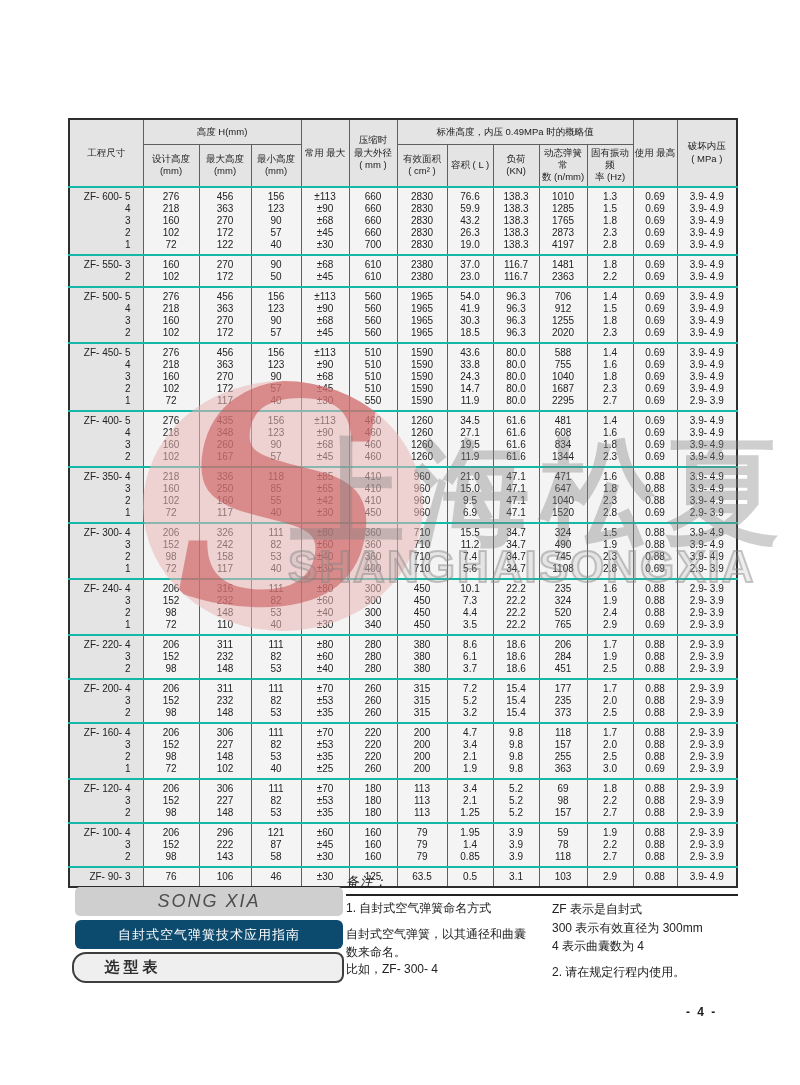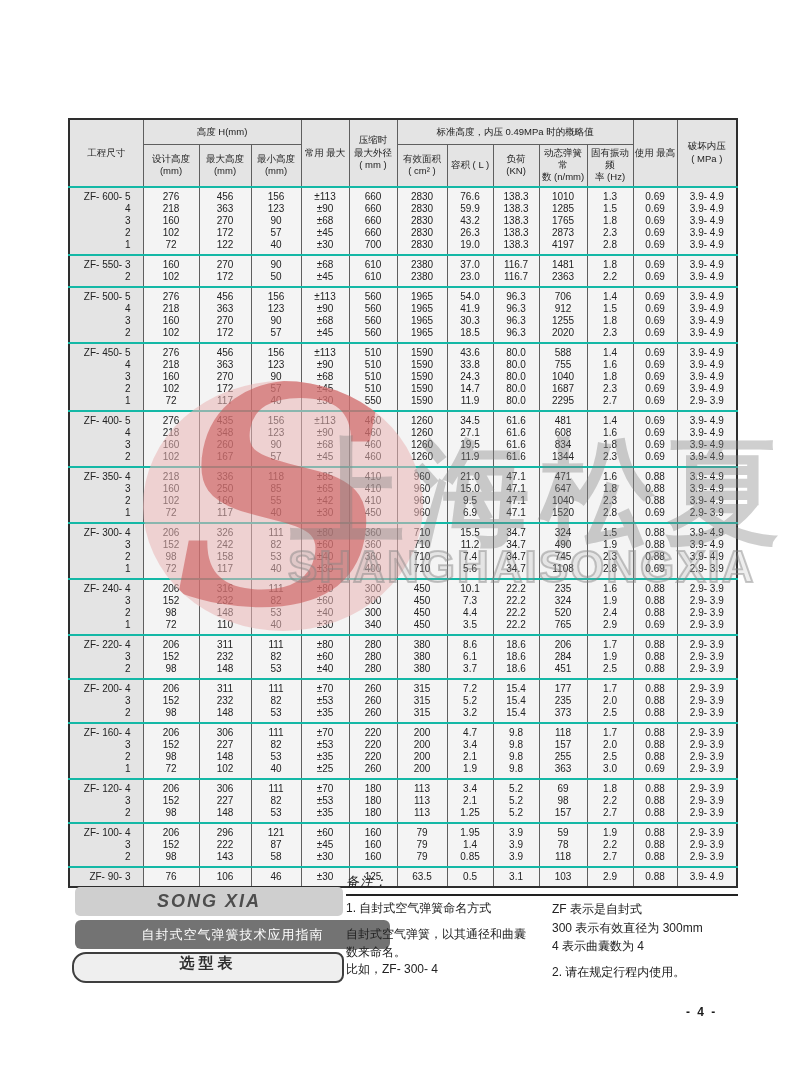--- a/index.html
+++ b/index.html
@@ -50,31 +50,31 @@
   .wm-en {
     left:220px; top:424px; font-size:44px; font-weight:bold; white-space:nowrap;
     letter-spacing:2px; color:rgba(160,160,160,0.18);
     -webkit-text-stroke:2px rgba(130,130,130,0.45);
   }
 
   
   .badge1 {
     position:absolute; left:75px; top:887px; width:268px; height:29px;
     background:#cfcfcf; border-radius:5px; display:flex; align-items:center; justify-content:center;
-    font-size:18px; font-weight:bold; font-style:italic; color:#4d4d4d; letter-spacing:2px;
+    font-size:18px; font-weight:normal; font-style:italic; color:#4d4d4d; letter-spacing:2px;
   }
   .badge2 {
-    position:absolute; left:75px; top:920px; width:315px; height:29px;
-    background:#737373; border-radius:6px; color:#ffffff; font-size:13px; letter-spacing:1px;
+    position:absolute; left:75px; top:920px; width:268px; height:29px;
+    background:#0c4a6e; border-radius:6px; color:#ffffff; font-size:13px; letter-spacing:1px;
     display:flex; align-items:center; justify-content:center;
   }
   .badge3 {
     position:absolute; left:72px; top:952px; width:272px; height:31px;
     border:2px solid #3e3e3e; border-radius:14px 8px 8px 14px; overflow:hidden;
-    display:flex; background:#efefef;flex-direction:column;
+    display:flex; background:#efefef;
   }
   .badge3-left {
     flex:0 0 44%; display:flex; align-items:center; justify-content:center;
     font-size:15px; font-weight:bold; color:#2e2e2e; letter-spacing:4px;
   }
   .badge3-right {
     flex:1; background:#4c4c4c; color:#ffffff; display:flex; align-items:center; justify-content:center;
     font-size:13.5px; font-weight:bold; letter-spacing:0.5px;
     clip-path:polygon(15% 0, 100% 0, 100% 100%, 0 100%);
   }

